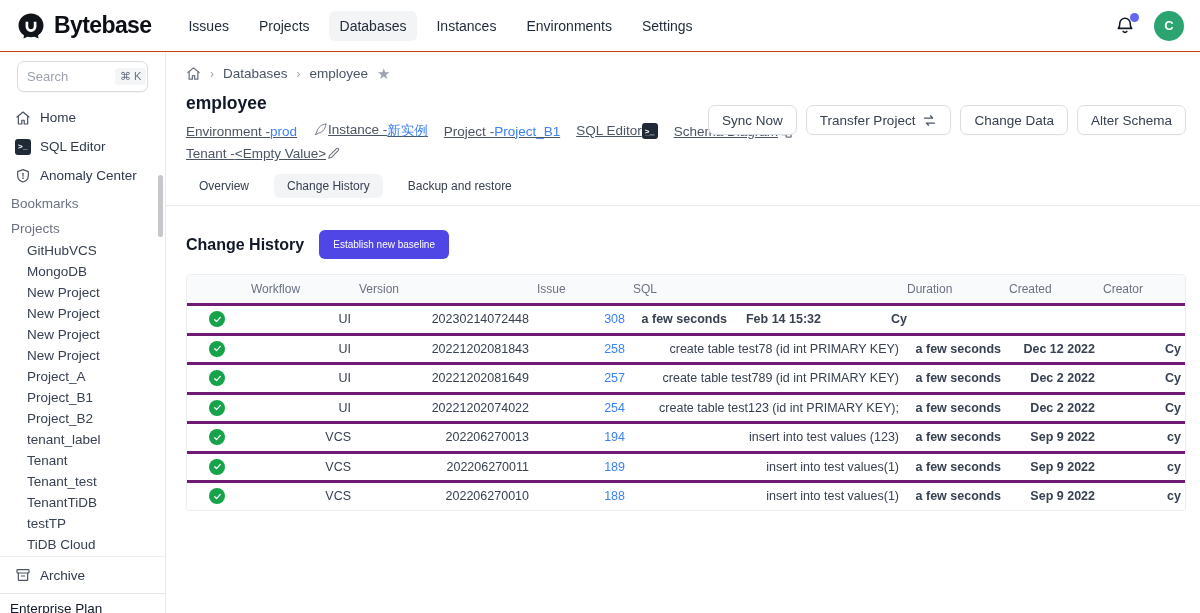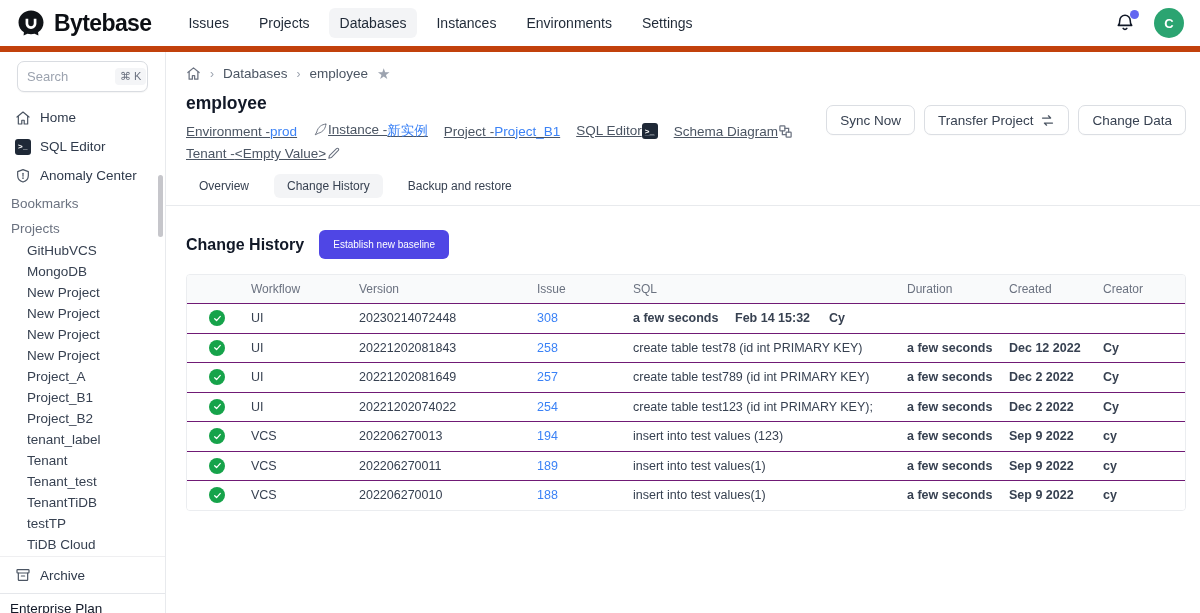--- a/index.html
+++ b/index.html
@@ -1,21 +1,21 @@
 <!DOCTYPE html>
 <html><head>
 <meta charset="utf-8">
 <style>
 * { margin:0; padding:0; box-sizing:border-box; }
 html,body { width:1200px; height:613px; overflow:hidden; background:#fff;
   font-family:"Liberation Sans","DejaVu Sans",sans-serif; color:#374151; }
 
 
 .navbar { height:52px; display:flex; align-items:center; padding:0 16px;
-  border-bottom:6px solid #c2410c; background:#fff; }
+  border-bottom:1px solid #c2410c; background:#fff; }
 .brand { display:flex; align-items:center; gap:8px; cursor:pointer; }
 .brand-name { font-size:23px; font-weight:800; color:#0c0f14; letter-spacing:-0.6px; }
 .nav-items { display:flex; gap:8px; margin-left:26px; }
 .nav-item { font-size:14px; color:#1f2937; padding:7px 11px; border-radius:6px; cursor:pointer; white-space:nowrap; }
 .nav-item.active { background:#f3f4f6; }
 .nav-right { margin-left:auto; display:flex; align-items:center; gap:18px; }
 .bell-wrap { position:relative; cursor:pointer; width:22px; height:22px; }
 .bell-dot { position:absolute; top:-2px; right:-3px; width:9px; height:9px; border-radius:50%; background:#6366f1; }
 .avatar { width:30px; height:30px; border-radius:50%; background:#2ba471; color:#fff;
   display:flex; align-items:center; justify-content:center; font-size:13px; font-weight:700; cursor:pointer; }
@@ -75,22 +75,22 @@
 
 
 .section-head { display:flex; align-items:center; gap:15px; margin-top:24px; }
 .section-title { font-size:16px; font-weight:700; color:#111827; }
 .baseline-btn { background:#4f46e5; color:#fff; border:none; border-radius:6px; height:29px;
   padding:0 14px; font-size:10px; font-weight:500; cursor:pointer; font-family:inherit; }
 
 
 .table { margin-top:15px; border:1px solid #ebedf0; border-radius:4px; overflow:hidden; }
 .thead { display:flex; background:#f9fafb; height:28px; align-items:center; font-size:12px; color:#6b7280; }
-.trow { display:flex; height:29.5px; align-items:center; border-top:1px solid #701a75;
-  font-size:12.5px; color:#374151; background:#fff; }
+.trow { display:flex; height:29.5px; align-items:center; border-top:3px solid #701a75;
+  font-size:12.5px; color:#374151; background:#fff;text-align:right; }
 .td,.th { padding:0 4px; white-space:nowrap; overflow:hidden; text-overflow:ellipsis; }
 .c-status { width:60px; display:flex; justify-content:center; flex-shrink:0; }
 .c-workflow { width:108px; flex-shrink:0; }
 .c-version { width:178px; flex-shrink:0; }
 .c-issue { width:96px; flex-shrink:0; }
 .c-sql { flex:1; min-width:0; }
 .c-duration { width:102px; flex-shrink:0; }
 .c-created { width:94px; flex-shrink:0; }
 .c-creator { width:86px; flex-shrink:0; }
 .trow .c-duration,.trow .c-created,.trow .c-creator { font-weight:600; }
@@ -279,20 +279,23 @@
       <button class="btn">
         <span>Transfer Project</span>
         <svg viewBox="0 0 24 24" fill="none" stroke-width="2" stroke-linecap="round" stroke-linejoin="round">
           <path d="M4 8h13l-3.5-3.5"></path>
             <path d="M20 16H7l3.5 3.5"></path>
         </svg>
       </button>
       <button class="btn">
         <span>Change Data</span>
       </button>
+      <button class="btn">
+        <span>Alter Schema</span>
+      </button>
     </div>
 
     <div class="tabs">
 
         <div class="tab">Overview</div>
 
         <div class="tab active">Change History</div>
 
         <div class="tab">Backup and restore</div>
 

